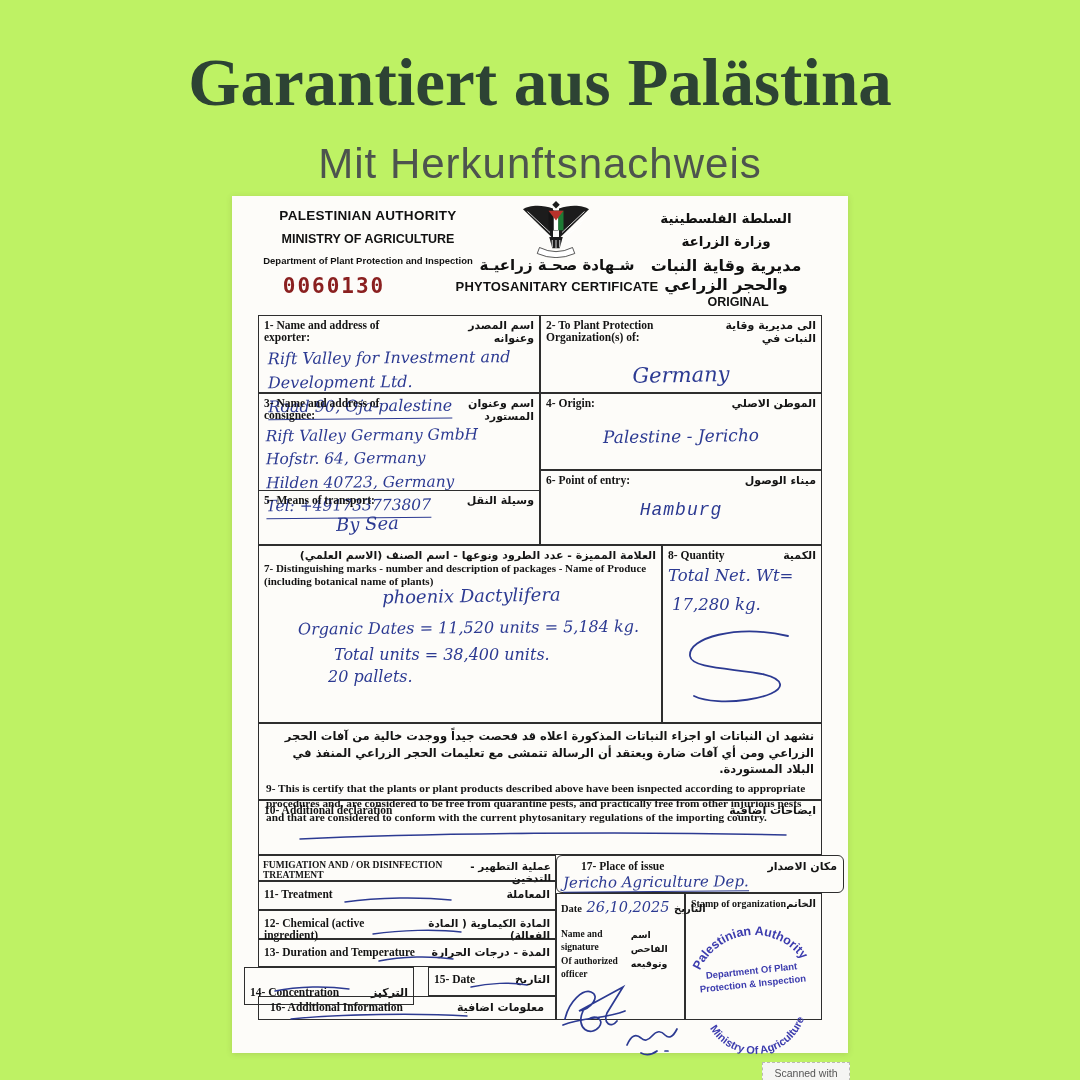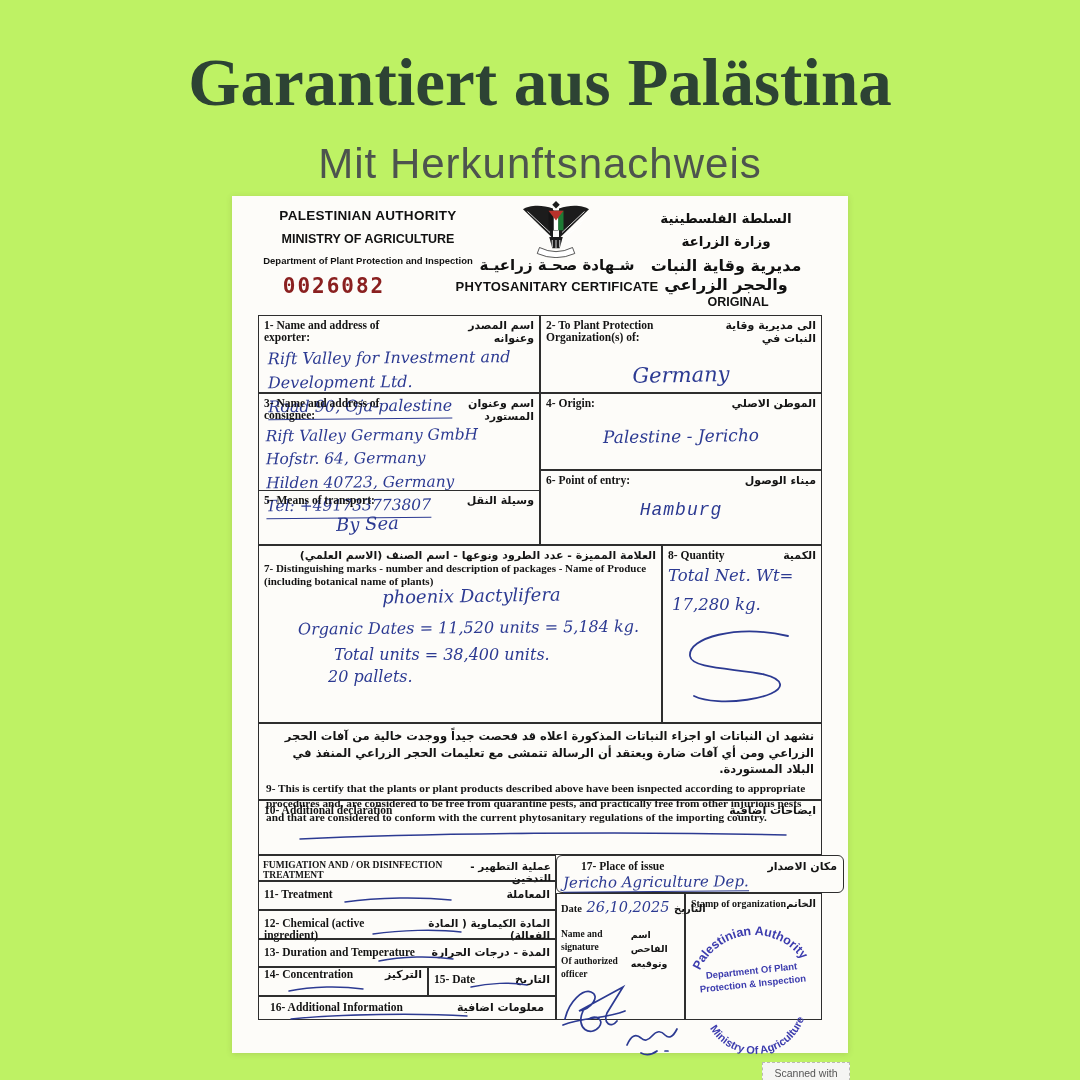--- a/index.html
+++ b/index.html
@@ -68,21 +68,21 @@
 
   <div class="main-title">Garantiert aus Palästina</div>
   <div class="sub-title">Mit Herkunftsnachweis</div>
 
   <div class="paper">
 
     <div class="hdr-left">
       <div class="hdr-l1">PALESTINIAN AUTHORITY</div>
       <div class="hdr-l2">MINISTRY OF AGRICULTURE</div>
       <div class="hdr-l3">Department of Plant Protection and Inspection</div>
-      <div class="serial">0026082</div>
+      <div class="serial">0060130</div>
     </div>
 
     <div class="emblem">
       <svg width="76" height="60" viewBox="0 0 100 80">
         <g fill="#1c1c1c">
           <path d="M50,4 l5,5 -5,5 -5,-5 z"></path>
           <path d="M46,14 C30,8 13,10 6,15 L46,54 Z"></path>
           <path d="M54,14 C70,8 87,10 94,15 L54,54 Z"></path>
           <path d="M41,52 h18 l-4,15 h-10 z"></path>
         </g>
@@ -244,21 +244,21 @@
     <div class="cell" style="left:26px; top:743px; width:298px; height:28px; padding:6px 5px;">
       <div class="lblrow">
         <span class="lbl">13- Duration and Temperature</span>
         <span class="ar">المدة - درجات الحرارة</span>
       </div>
       <svg class="dash" style="left:118px; top:14px;" width="78" height="10">
         <path d="M2,7 C25,2 55,2 76,5" stroke="#2c3a92" stroke-width="1.4" fill="none" stroke-linecap="round"></path>
       </svg>
     </div>
 
-    <div class="cell" style="left:26px; top:771px; width:170px; height:29px; padding:0 5px;">
+    <div class="cell" style="left:12px; top:771px; width:170px; height:29px; padding:18px 5px;">
       <div class="lblrow">
         <span class="lbl">14- Concentration</span>
         <span class="ar">التركيز</span>
       </div>
       <svg class="dash" style="left:28px; top:16px;" width="78" height="10">
         <path d="M2,7 C25,2 55,2 76,5" stroke="#2c3a92" stroke-width="1.4" fill="none" stroke-linecap="round"></path>
       </svg>
     </div>
 
     <div class="cell" style="left:196px; top:771px; width:128px; height:29px; padding:5px 5px;">

